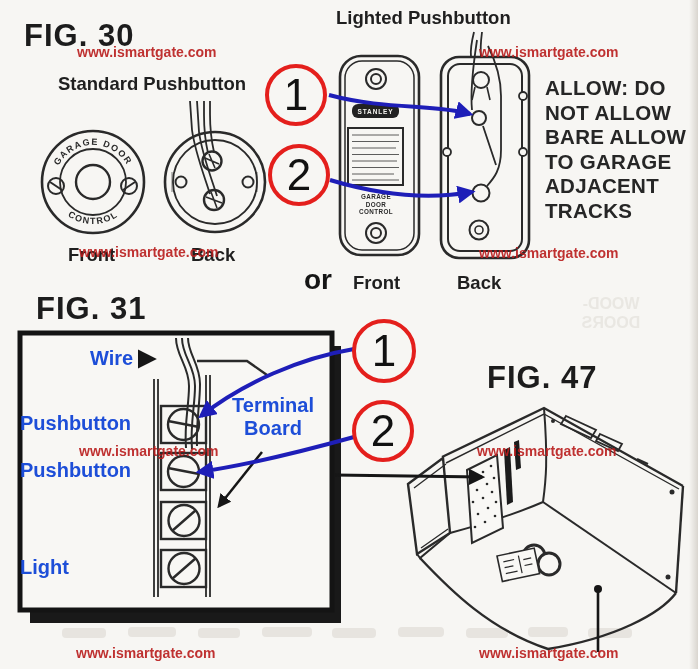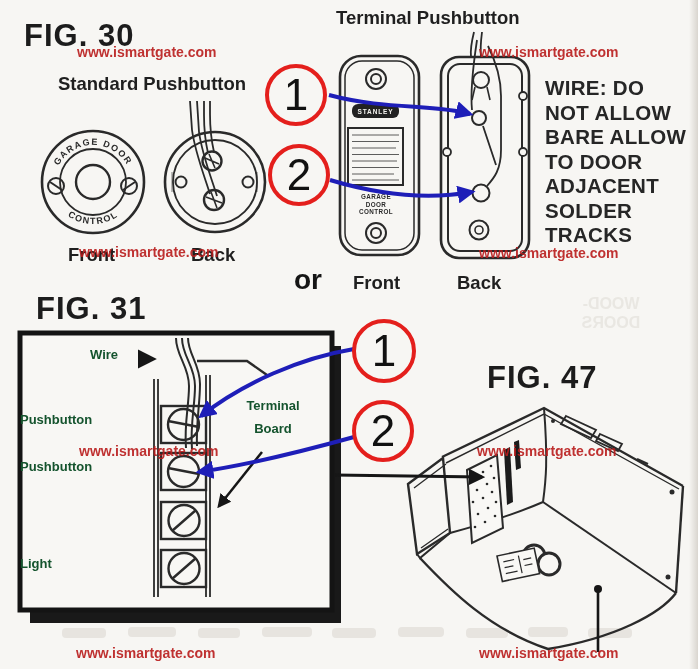--- a/index.html
+++ b/index.html
@@ -5,21 +5,21 @@
   html,body{margin:0;padding:0;background:#e9e7e3;}
   .stage{
     position:relative;width:698px;height:669px;overflow:hidden;
     background:#f7f6f3;
     font-family:"Liberation Sans", sans-serif;
     color:#232323;
   }
   .abs{position:absolute;}
   .figtitle{font-size:31px;font-weight:700;letter-spacing:1px;color:#1c1c1c;z-index:3;}
   .lbl{font-size:18.5px;font-weight:600;color:#1f1f1f;z-index:3;white-space:nowrap;}
-  .lbl-sm{font-size:13px;font-weight:600;color:#14532d;z-index:3;white-space:nowrap;}
+  .lbl-sm{font-size:20px;font-weight:600;color:#1d4ed8;z-index:3;white-space:nowrap;}
   .note{font-size:20.5px;font-weight:700;line-height:24.5px;letter-spacing:.3px;color:#262626;z-index:3;}
   .or{font-size:28px;font-weight:600;color:#151515;z-index:3;}
   .rowlbl{width:128px;text-align:left;}
   .tboard{width:100px;text-align:center;line-height:23px;}
   .wm{font-size:14px;font-weight:700;color:#b91c1c;opacity:.9;z-index:6;white-space:nowrap;letter-spacing:0;}
   .callout{
     box-sizing:border-box;border:4.5px solid #e41f1c;border-radius:50%;
     display:flex;align-items:center;justify-content:center;
     font-size:44px;font-weight:400;color:#111;z-index:7;background:transparent;line-height:1;
   }
@@ -223,35 +223,34 @@
       <path d="M354,349 C 300,358 243,383 201,416" marker-end="url(#bh)"></path>
       <path d="M354,437 C 300,452 240,466 199,472" marker-end="url(#bh)"></path>
     </g>
   </svg>
 
   <div class="abs figtitle" style="left:24px;top:18px;">FIG. 30</div>
   <div class="abs lbl" style="left:58px;top:73px;">Standard Pushbutton</div>
   <div class="abs lbl" style="left:68px;top:244px;">Front</div>
   <div class="abs lbl" style="left:191px;top:244px;">Back</div>
 
-  <div class="abs lbl" style="left:336px;top:7px;">Terminal Pushbutton</div>
+  <div class="abs lbl" style="left:336px;top:7px;">Lighted Pushbutton</div>
   <div class="abs lbl" style="left:353px;top:272px;">Front</div>
   <div class="abs lbl" style="left:457px;top:272px;">Back</div>
 
   <div class="abs note" style="left:545px;top:76px;width:152px;">
-    <div>WIRE: DO</div>
+    <div>ALLOW: DO</div>
     <div>NOT ALLOW</div>
     <div>BARE ALLOW</div>
-    <div>TO DOOR</div>
+    <div>TO GARAGE</div>
     <div>ADJACENT</div>
-    <div>SOLDER</div>
     <div>TRACKS</div>
   </div>
 
-  <div class="abs or" style="left:294px;top:264px;">or</div>
+  <div class="abs or" style="left:304px;top:264px;">or</div>
 
   <div class="abs figtitle" style="left:36px;top:291px;">FIG. 31</div>
   <div class="abs lbl-sm" style="left:90px;top:347px;">Wire</div>
   <div class="abs lbl-sm rowlbl" style="left:20px;top:412px;">Pushbutton</div>
   <div class="abs lbl-sm rowlbl" style="left:20px;top:459px;">Pushbutton</div>
   <div class="abs lbl-sm tboard" style="left:223px;top:394px;">
     <div>Terminal</div>
     <div>Board</div>
   </div>
   <div class="abs lbl-sm rowlbl" style="left:20px;top:556px;">Light</div>

